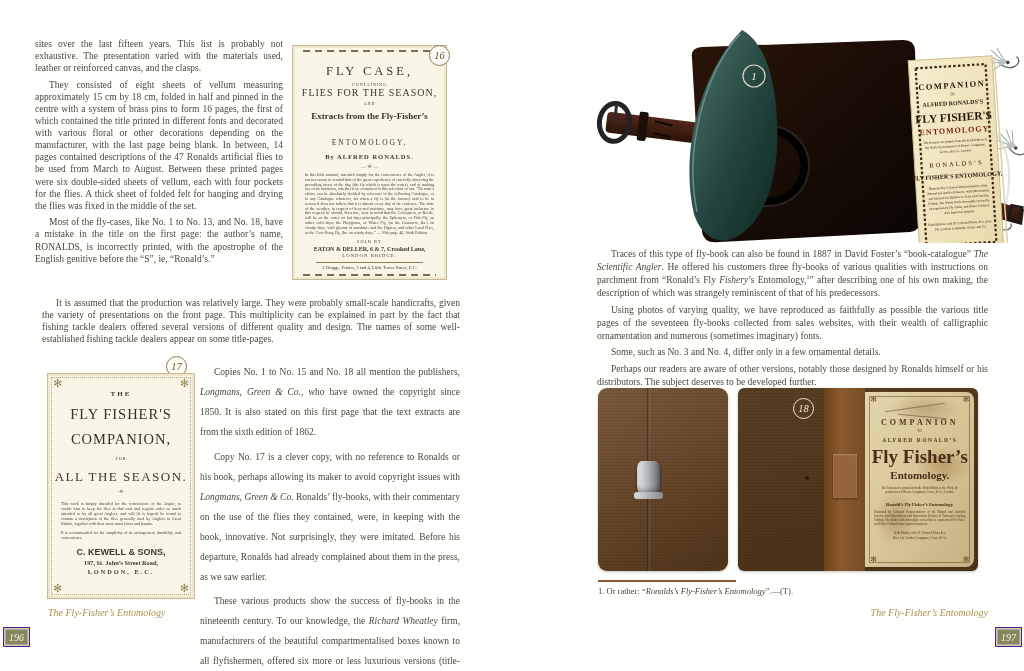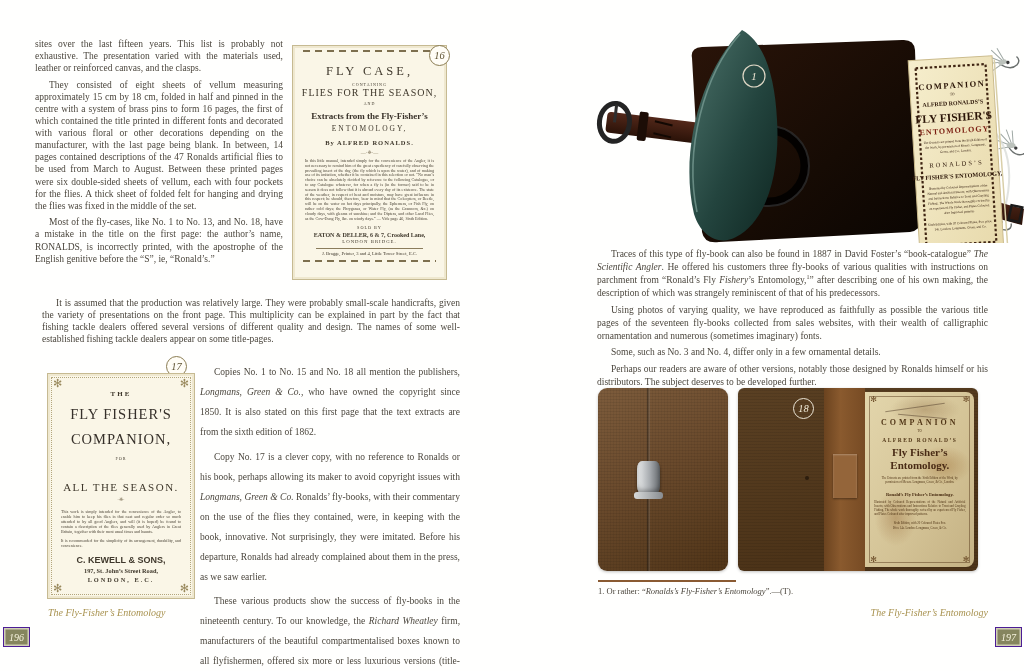--- a/index.html
+++ b/index.html
@@ -20,37 +20,37 @@
   
   .titlecard{position:absolute;background:#faf6e7;border:1px solid #c6ba92;
     box-shadow:inset 0 0 0 2px #efe8cf;text-align:center;color:#3f382c;}
   .dashrow{height:2px;margin:4px 10px 0 10px;
     background:repeating-linear-gradient(90deg,#7d6f4e 0 7px,transparent 7px 12px);}
   #fig16{left:292px;top:45px;width:153px;height:233px;}
   .t-flycase{font-size:12.5px;letter-spacing:3px;margin-top:12px;}
   .t-tiny{font-size:4px;letter-spacing:1px;margin-top:3px;}
   .t-season{font-size:10px;letter-spacing:1px;}
   .t-gothic{font-size:9px;font-weight:bold;margin-top:5px;color:#39322a;}
-  .t-ent{font-size:7.5px;letter-spacing:2px;margin-top:3px;}
+  .t-ent{font-size:7.5px;letter-spacing:2px;margin-top:17px;}
   .t-by{font-size:6.5px;font-weight:bold;letter-spacing:1px;margin-top:6px;}
   .t-orn{font-size:5px;margin-top:3px;color:#6b5e42;}
   .t-quote{font-size:4.1px;line-height:4.8px;text-align:justify;margin:4px 12px 0 12px;color:#4a4336;}
   .t-soldby{font-size:4.2px;letter-spacing:1px;margin-top:4px;}
   .t-seller{font-size:6px;font-weight:bold;margin-top:2px;}
   .t-seller2{font-size:4.8px;letter-spacing:1px;margin-top:1px;}
   .t-rule{border-top:1px solid #8a7c5c;width:70%;margin:4px auto 0 auto;}
   .t-printer{font-size:4.6px;margin-top:2px;}
   #fig17{left:47px;top:373px;width:146px;height:224px;}
   #fig17:before{content:"";position:absolute;inset:3px;border:1px dotted #b3a67c;pointer-events:none;}
   .corner{position:absolute;font-size:11px;color:#99895c;font-family:"DejaVu Sans",sans-serif;}
   .c-tl{left:5px;top:3px;} .c-tr{right:5px;top:3px;} .c-bl{left:5px;bottom:3px;} .c-br{right:5px;bottom:3px;}
   .t-the{font-size:7px;font-weight:bold;letter-spacing:2px;margin-top:16px;}
   .t-big{font-size:14.5px;letter-spacing:1px;margin-top:8px;color:#36302a;}
   .t-for{font-size:4.2px;letter-spacing:1px;margin-top:8px;}
-  .t-allseason{font-size:11px;letter-spacing:1.5px;margin-top:20px;}
+  .t-allseason{font-size:13px;letter-spacing:1.5px;margin-top:8px;}
   .t-body17{font-size:4.1px;line-height:5px;text-align:justify;margin:7px 13px 0 13px;color:#4a4336;}
   .t-kewell{font-size:9px;font-weight:bold;margin-top:7px;font-family:"Liberation Sans",sans-serif;}
   .t-addr{font-size:6.3px;font-weight:bold;margin-top:2px;}
   .t-lond{font-size:6.3px;font-weight:bold;letter-spacing:2px;margin-top:2px;}
   
   .runfoot{position:absolute;font-style:italic;color:#a8924f;font-size:10px;}
   .pagebox{position:absolute;width:25px;height:18px;background:#85855e;border:1px solid #4c1d95;
     box-shadow:inset 0 0 0 1.5px rgba(250,248,230,.65);color:#f5f2dc;font-style:italic;
     font-size:10px;display:flex;align-items:center;justify-content:center;}
   
@@ -81,21 +81,21 @@
     border-radius:0 8px 8px 0;color:#523718;text-align:center;
     background-image:radial-gradient(ellipse 40px 28px at 72% 42%,rgba(150,100,40,.4),transparent 70%),
       radial-gradient(ellipse 30px 40px at 28% 72%,rgba(140,90,40,.35),transparent 70%),
       radial-gradient(ellipse 50px 22px at 55% 10%,rgba(120,80,40,.3),transparent 70%),
       linear-gradient(120deg,#e3d6ac,#d3c295 60%,#c4b183);}
   .page18 .frame{position:absolute;inset:4px;border:1px solid rgba(90,60,30,.5);}
   .page18 .scrib{position:absolute;height:1px;background:rgba(90,70,50,.55);}
   .p18-comp{font-size:8px;font-weight:bold;letter-spacing:3px;margin-top:26px;}
   .p18-to{font-size:3.5px;margin-top:2px;}
   .p18-alf{font-size:5.5px;font-weight:bold;letter-spacing:1.5px;margin-top:4px;}
-  .p18-fly{font-size:11px;font-weight:bold;margin-top:3px;color:#4a2c16;}
+  .p18-fly{font-size:19px;font-weight:bold;margin-top:3px;color:#4a2c16;}
   .p18-ent{font-size:11px;font-weight:bold;margin-top:1px;color:#4a2c16;}
   .p18-tiny{font-size:3px;line-height:3.8px;margin:6px 8px 0 8px;}
   .p18-goth{font-size:4.6px;font-weight:bold;margin-top:7px;color:#46290f;}
   .p18-para{font-size:3px;line-height:3.8px;text-align:justify;margin:4px 9px 0 9px;}
   .p18-last{font-size:3px;margin-top:5px;}
   
   #col1{left:35px;top:38px;width:248px;}
   #fullpara{left:42px;top:297px;width:418px;}
   #col2{left:200px;top:362px;width:260px;}
   #col2 .para{line-height:20px;}

